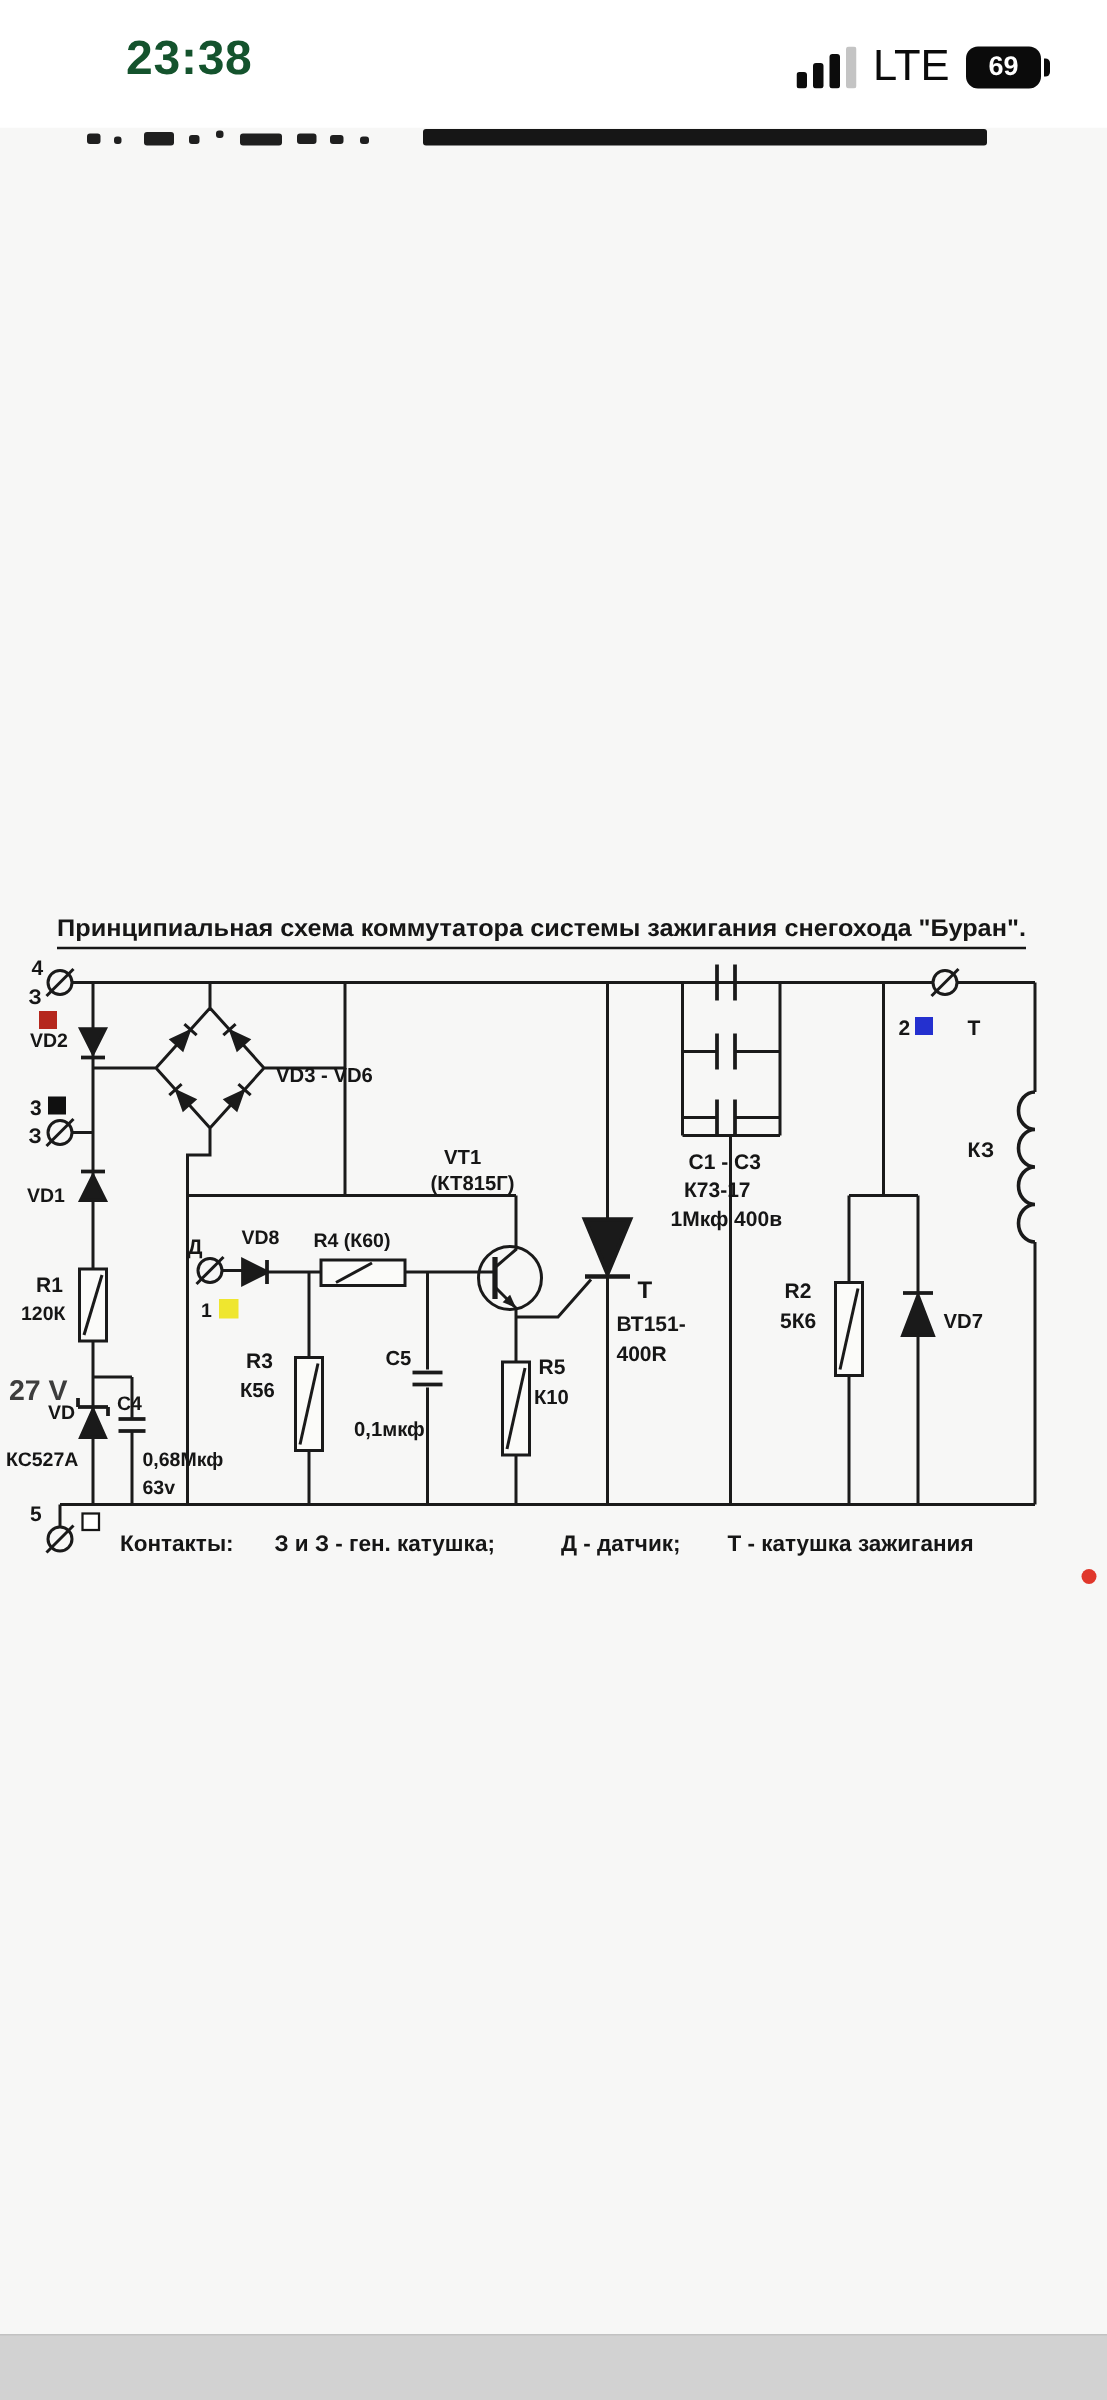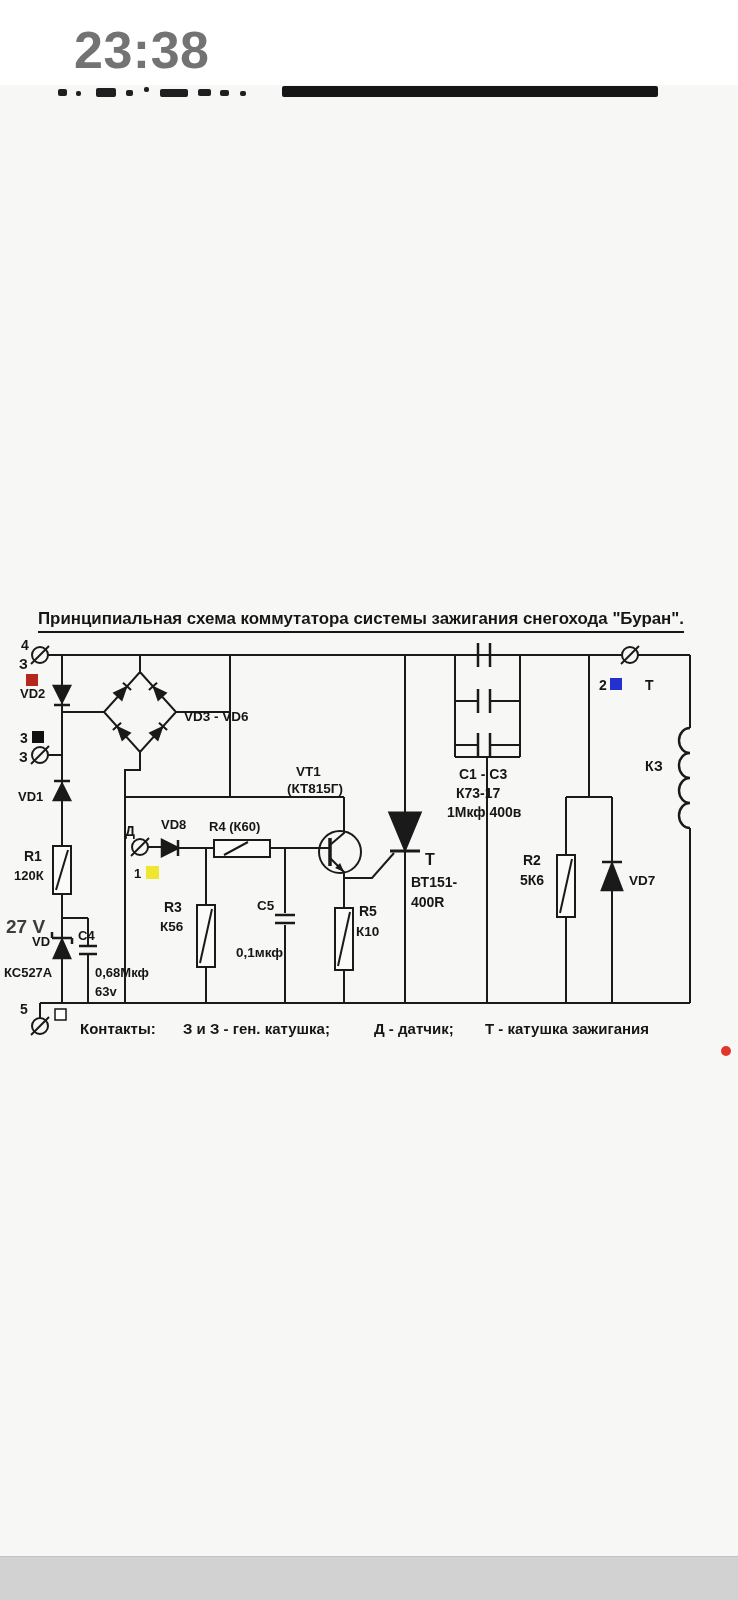--- a/index.html
+++ b/index.html
@@ -1,20 +1,20 @@
 <!DOCTYPE html>
 <html><head>
 <meta charset="utf-8">
 <style>
   html,body{margin:0;padding:0;background:#eaeaea;}
   .screen{position:relative;width:738px;height:1600px;background:#ffffff;overflow:hidden;
           font-family:"Liberation Sans",sans-serif;}
   
   .status-bar{position:absolute;top:0;left:0;right:0;height:85px;background:#ffffff;z-index:5;}
-  .time{position:absolute;left:74px;top:20px;font-size:52px;font-weight:600;color:#737373;letter-spacing:.5px;}
+  .time{position:absolute;left:84px;top:20px;font-size:32px;font-weight:600;color:#14532d;letter-spacing:.5px;}
   .status-right{position:absolute;right:38px;top:28px;display:flex;align-items:center;gap:11px;}
   .lte{font-size:29px;font-weight:500;color:#0a0a0a;}
   .battery{display:flex;align-items:center;}
   .battery-body{width:50px;height:28px;background:#0b0b0b;border-radius:8px;color:#ffffff;
                 font-size:18px;font-weight:700;display:flex;align-items:center;justify-content:center;}
   .battery-cap{width:4px;height:12px;background:#0b0b0b;border-radius:0 3px 3px 0;margin-left:2px;}
   
   .photo{position:absolute;top:85px;left:0;width:738px;height:1472px;background:#f7f7f6;}
   .mark{position:absolute;background:#1f1f1f;border-radius:2px;}
   .schematic-svg{position:absolute;top:590px;left:0;z-index:2;}
@@ -24,20 +24,35 @@
   .bottom-bar{position:absolute;left:0;bottom:0;width:738px;height:43px;background:#d2d2d2;
               border-top:1px solid #c2c2c2;z-index:5;}
 </style>
 </head>
 <body>
 
 <div class="screen">
 
   <div class="status-bar">
     <div class="time">23:38</div>
+    <div class="status-right">
+      <svg width="40" height="28" viewBox="0 0 40 28">
+        <rect x="0" y="17" width="7" height="11" rx="2" fill="#0c0c0c"></rect>
+        <rect x="11" y="11" width="7" height="17" rx="2" fill="#0c0c0c"></rect>
+        <rect x="22" y="5" width="7" height="23" rx="2" fill="#0c0c0c"></rect>
+        <rect x="33" y="0" width="7" height="28" rx="2" fill="#c4c4c4"></rect>
+      </svg>
+      <span class="lte">LTE</span>
+      <div class="battery">
+        <div class="battery-body">
+            <span>69</span>
+          </div>
+        <div class="battery-cap"></div>
+      </div>
+    </div>
   </div>
 
   <div class="photo">
 
     <div>
       <div class="mark" style="left:58px;top:4px;width:9px;height:7px;"></div>
       <div class="mark" style="left:76px;top:6px;width:5px;height:5px;"></div>
       <div class="mark" style="left:96px;top:3px;width:20px;height:9px;"></div>
       <div class="mark" style="left:126px;top:5px;width:7px;height:6px;"></div>
       <div class="mark" style="left:144px;top:2px;width:5px;height:5px;"></div>

